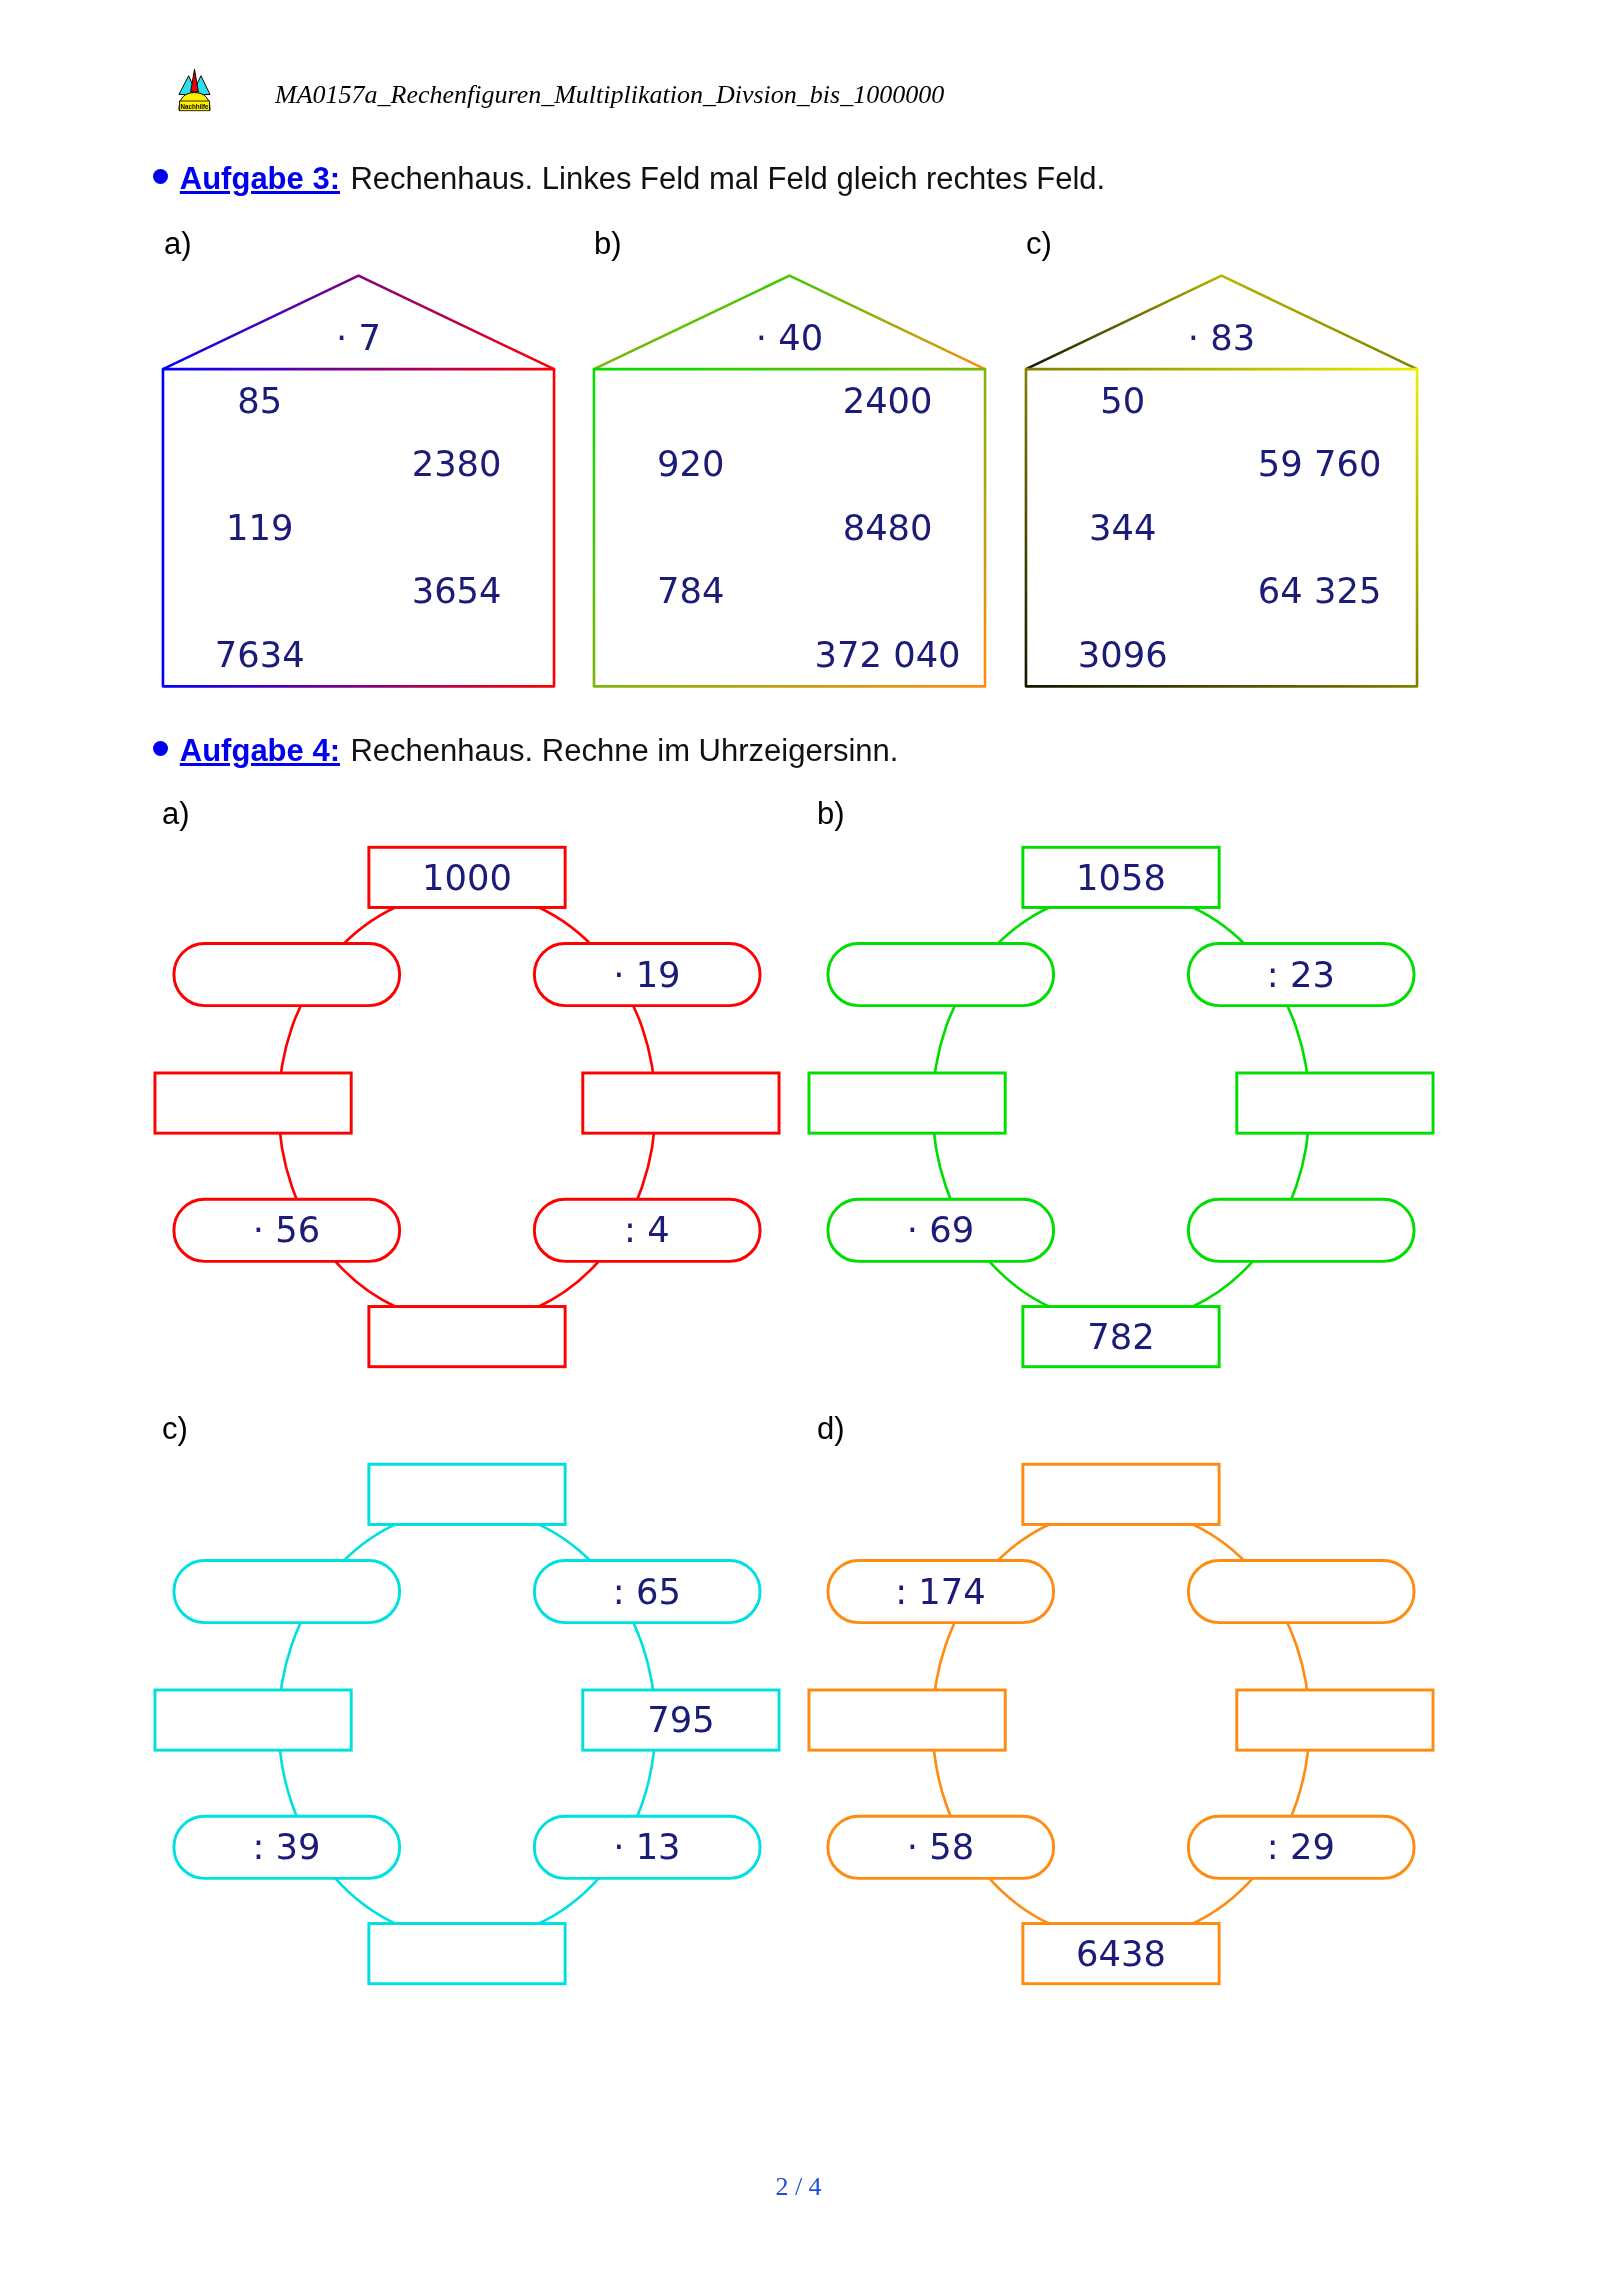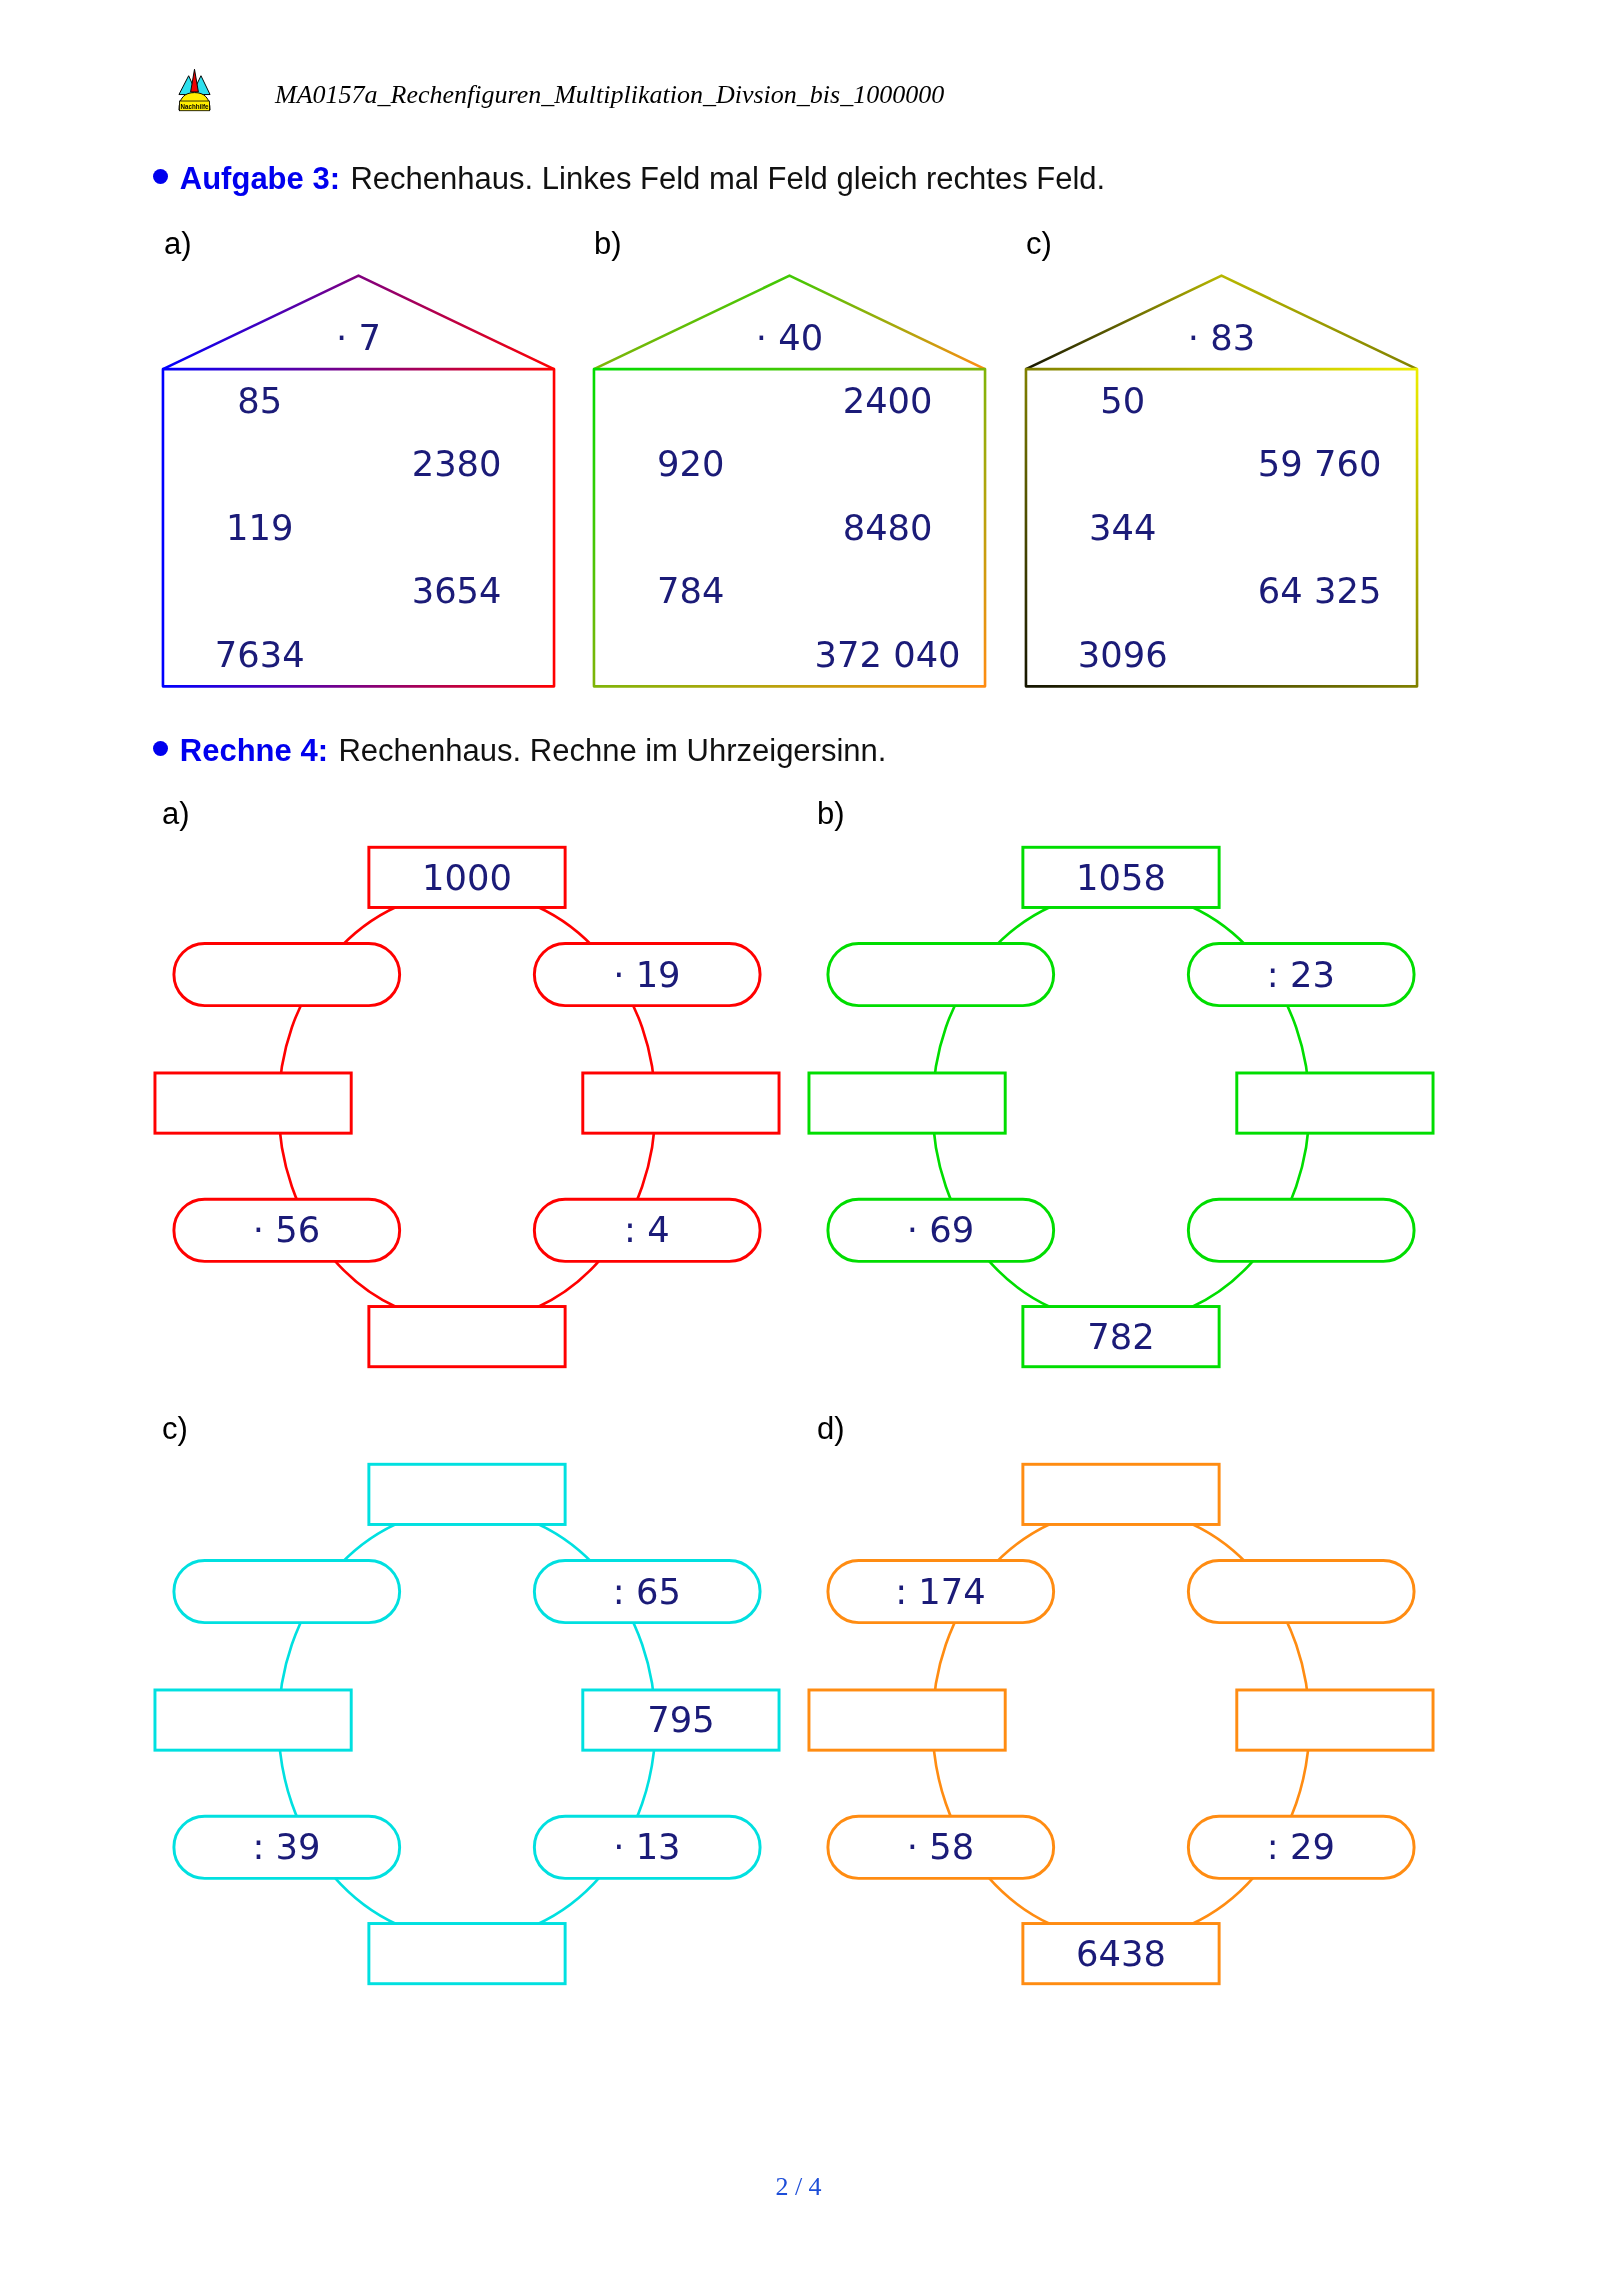--- a/index.html
+++ b/index.html
@@ -36,20 +36,21 @@
     height: 15px;
     border-radius: 50%;
     background: #0000ee;
     margin-right: 11.8px;
     vertical-align: 4.6px;
   }
   .task-label {
     color: #0000ee;
     font-weight: 700;
     padding-right: 10.5px;
+    text-decoration: underline;
   }
   .sec-label {
     position: absolute;
     font-size: 31px;
     color: #000000;
   }
   svg.house, svg.circle-diagram { position: absolute; }
   svg text.num {
     font-family: "DejaVu Sans", sans-serif;
     font-size: 54px;
@@ -176,21 +177,21 @@
       <text class="num" x="151" y="408">344</text>
       <text class="num" x="452" y="408"></text>
       <text class="num" x="151" y="505"></text>
       <text class="num" x="452" y="505">64 325</text>
       <text class="num" x="151" y="602">3096</text>
       <text class="num" x="452" y="602"></text>
     </g>
   </svg>
 
   <div class="task-heading" style="left:153px;top:733px">
-    <span class="bullet"></span><span class="task-label">Rechne 4:</span><span class="task-text">Rechenhaus. Rechne im Uhrzeigersinn.</span>
+    <span class="bullet"></span><span class="task-label">Aufgabe 4:</span><span class="task-text">Rechenhaus. Rechne im Uhrzeigersinn.</span>
   </div>
 
   <div class="sec-label" style="left:162px;top:796px">a)</div>
   <div class="sec-label" style="left:817px;top:796px">b)</div>
   <div class="sec-label" style="left:162px;top:1411px">c)</div>
   <div class="sec-label" style="left:817px;top:1411px">d)</div>
 
   <svg class="circle-diagram" style="left:153px;top:845px" width="628" height="524" viewBox="0 0 960 800">
     <ellipse cx="480" cy="400" rx="288" ry="330" fill="none" stroke-width="4" stroke="#ff0000"></ellipse>
     <g fill="#ffffff" stroke-width="4.5" stroke="#ff0000">

